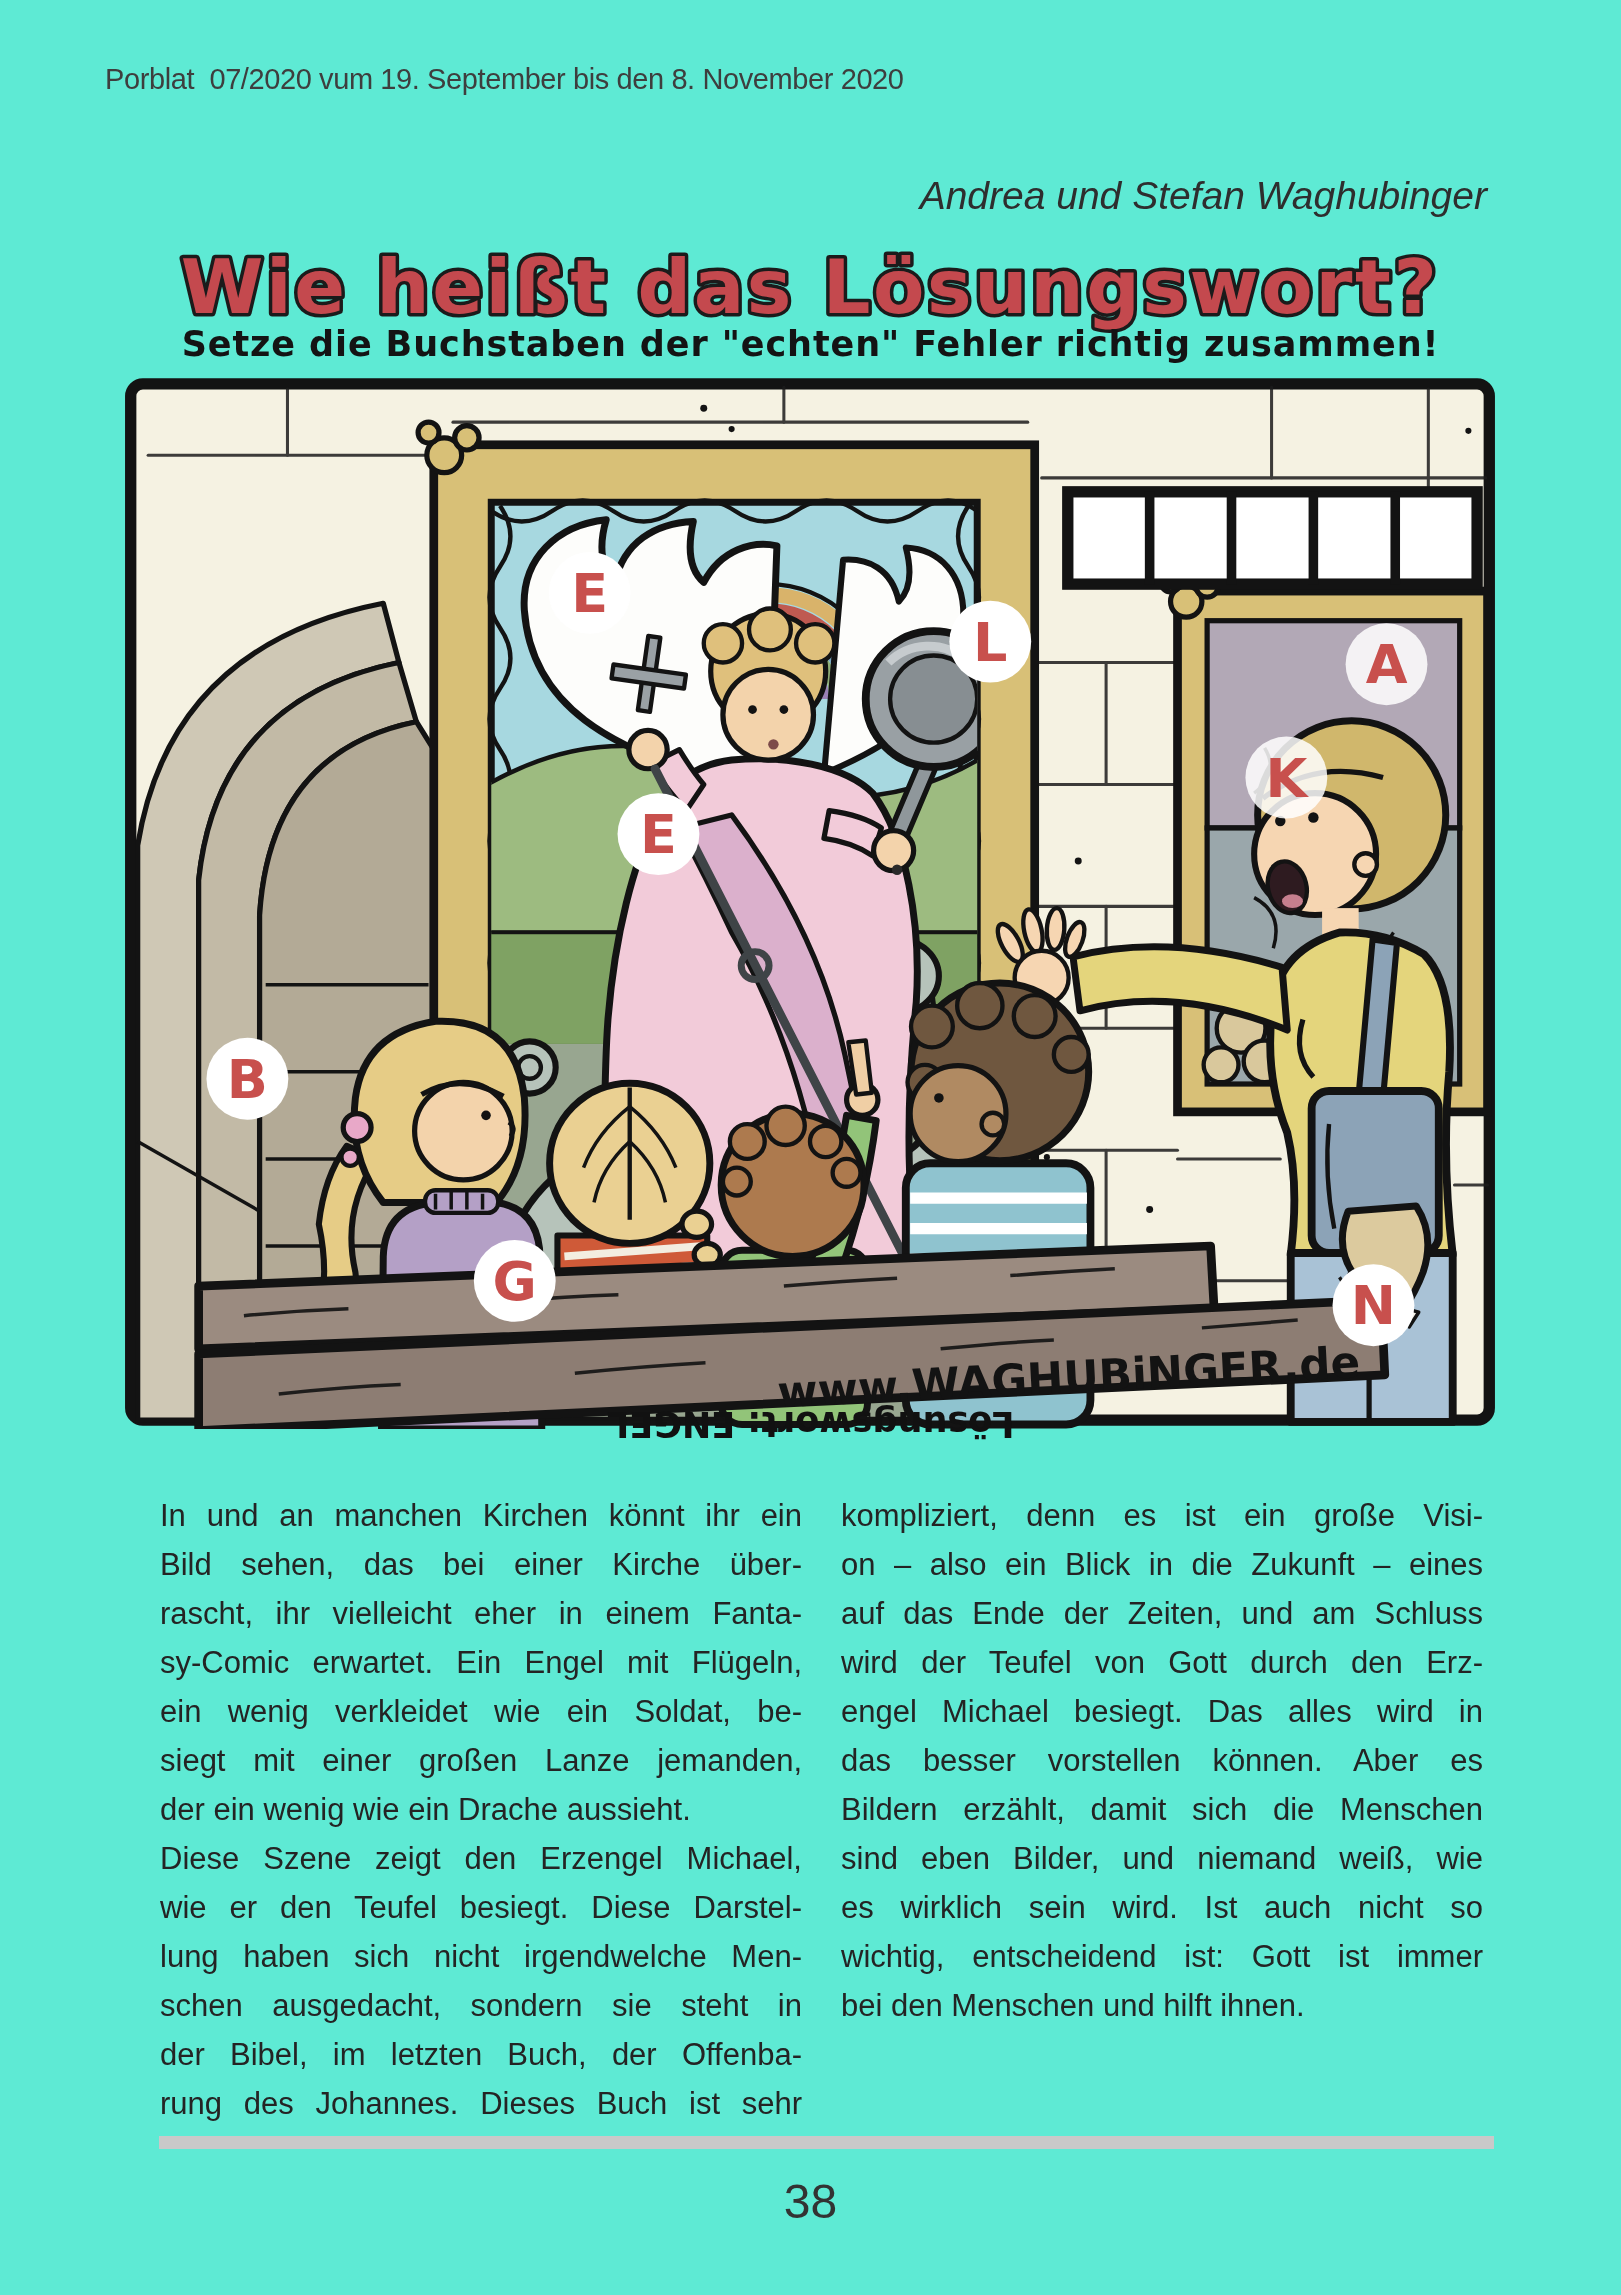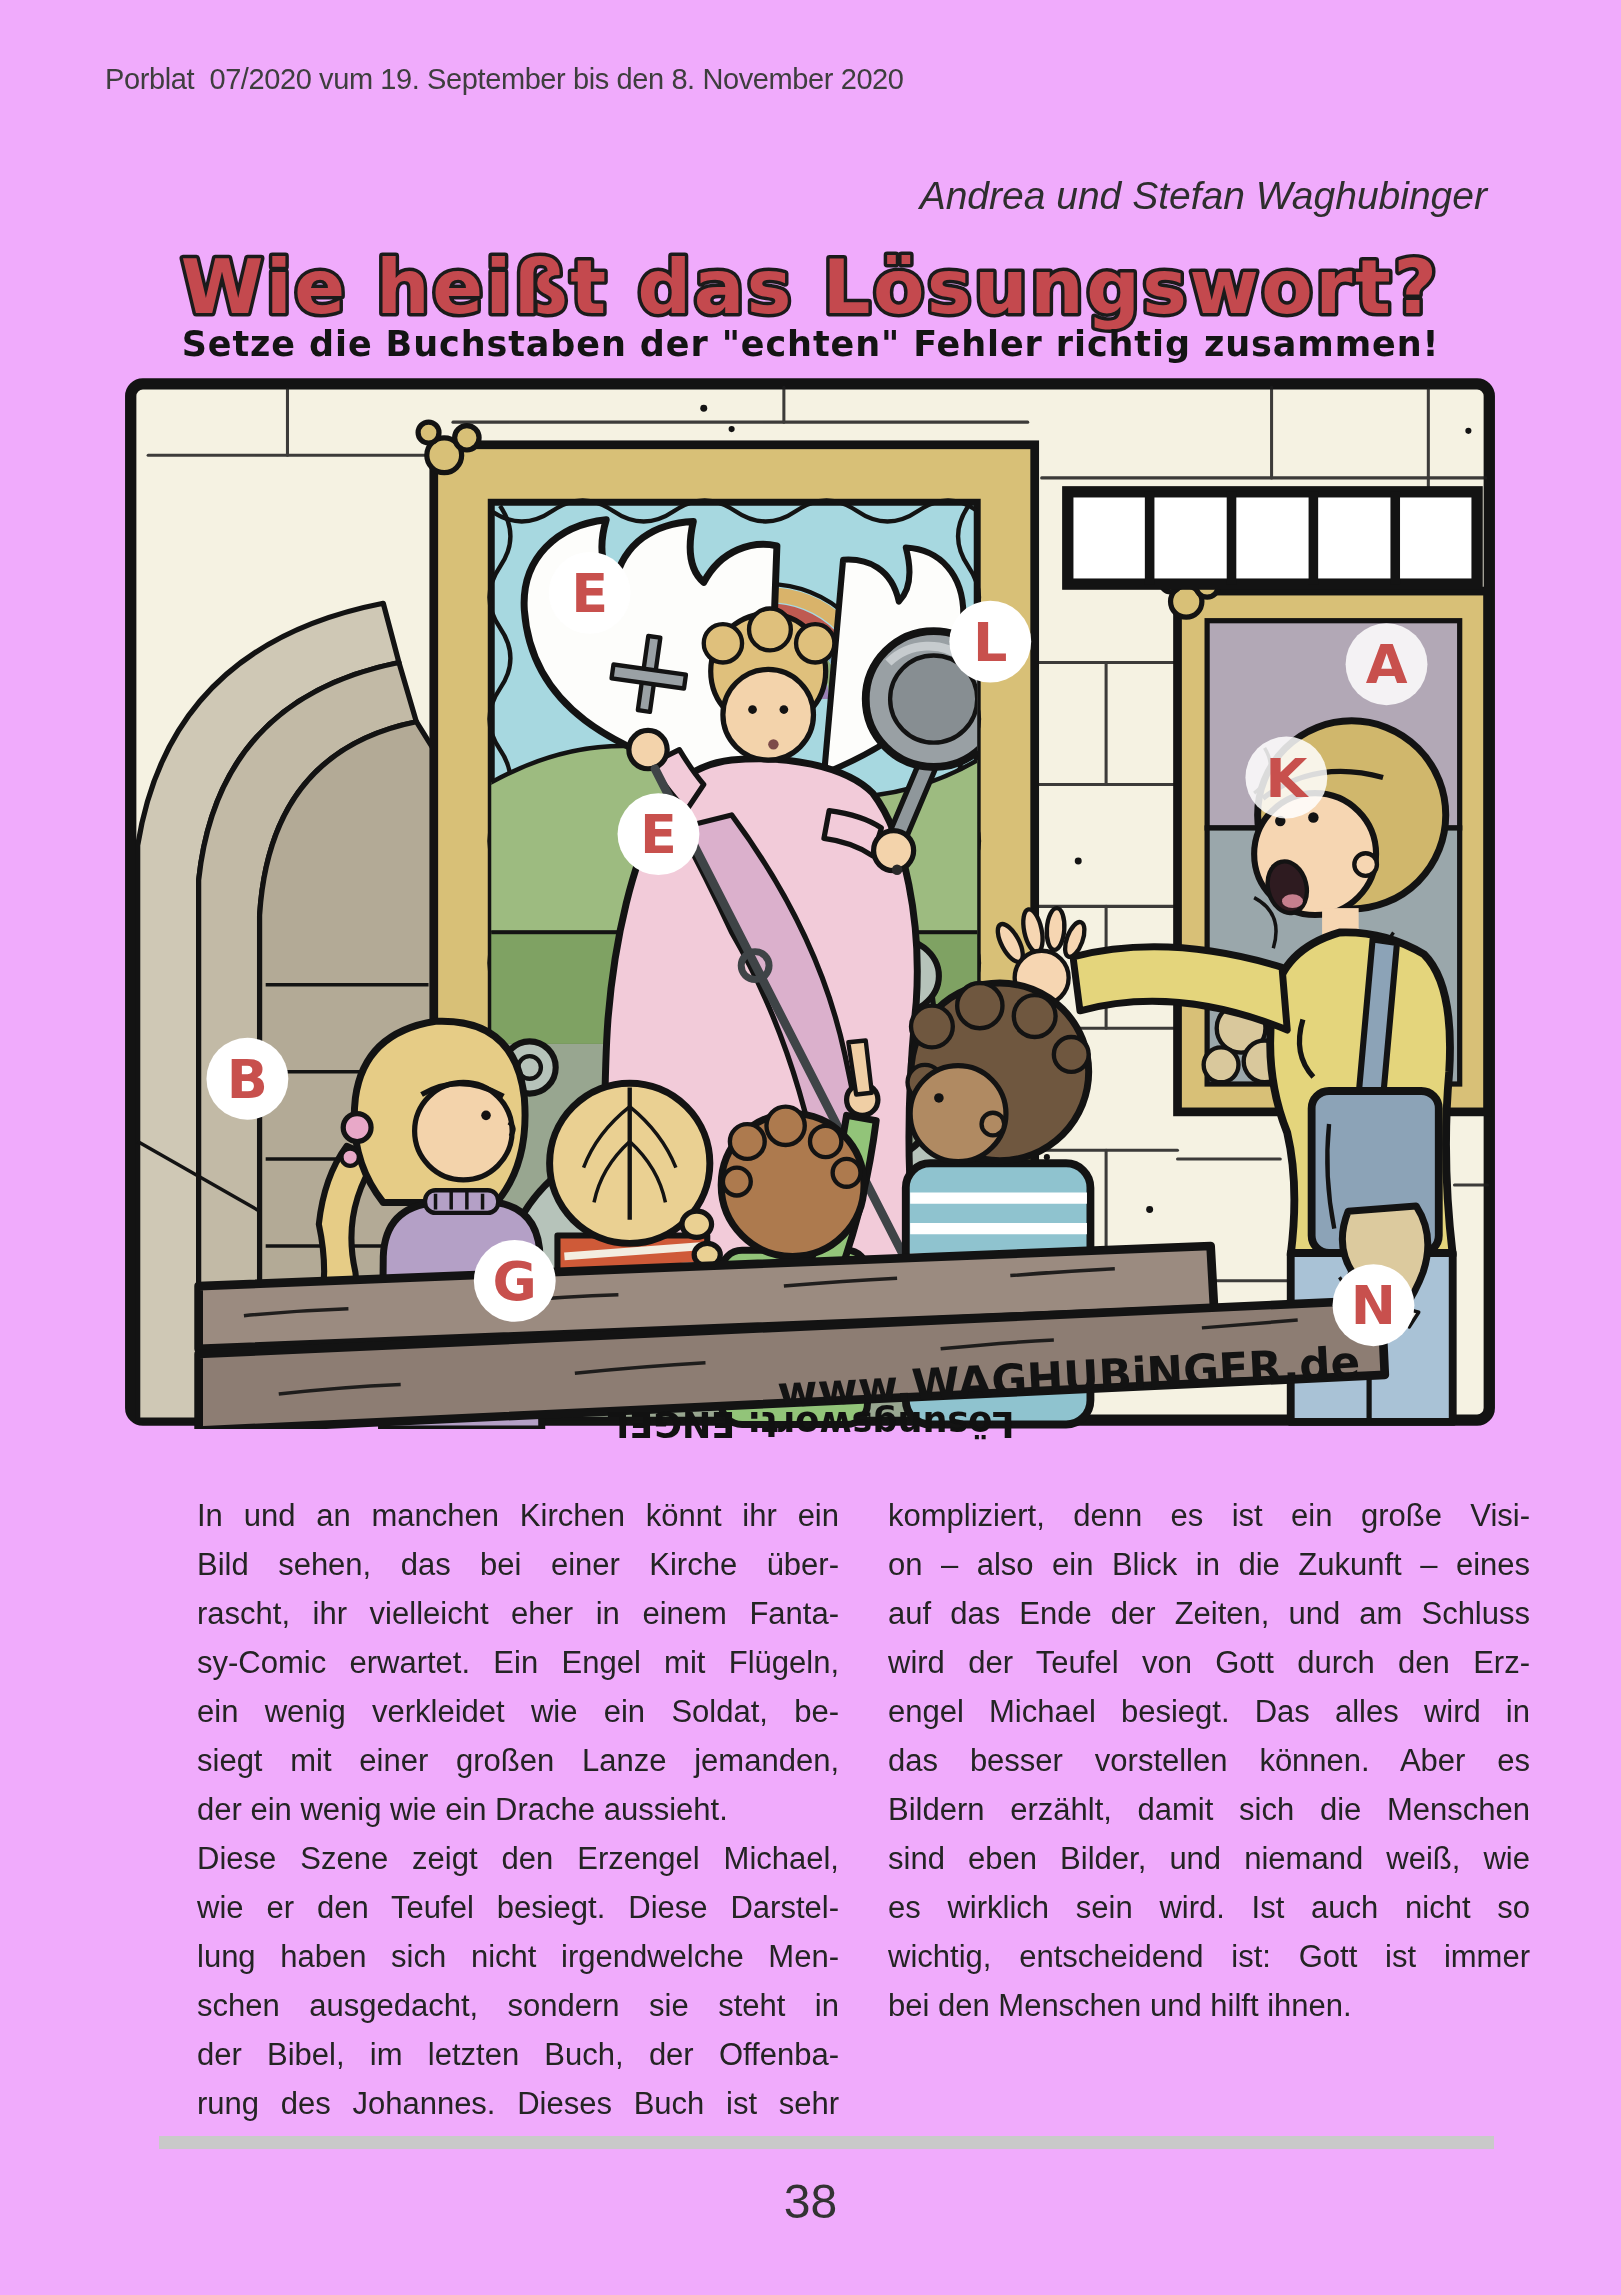--- a/index.html
+++ b/index.html
@@ -1,17 +1,17 @@
 <!DOCTYPE html>
 <html style="font-size:14px"><head>
 <meta charset="utf-8">
 <style>
   html,body{margin:0;padding:0;background:#ffffff;}
   .page{
-    position:relative;width:1621px;height:2295px;background:#f0abfc;overflow:hidden;
+    position:relative;width:1621px;height:2295px;background:#5eead4;overflow:hidden;
     font-family:"Liberation Sans",sans-serif;color:#262626;
   }
   .header{
     position:absolute;left:105px;top:63px;font-size:29px;color:#3e3e3e;
     white-space:pre;letter-spacing:-0.4px;
   }
   .author{
     position:absolute;right:134px;top:174px;font-size:39px;font-style:italic;color:#2e2e2e;
   }
   .title-svg{position:absolute;left:0;top:233px;width:1621px;height:108px;}
@@ -21,21 +21,21 @@
   }
   .cartoon{position:absolute;left:122px;top:375px;width:1376px;height:1054px;}
   .solution{
     position:absolute;left:0;top:1404px;width:1621px;text-align:center;
   }
   .solution .upside{
     display:inline-block;transform:rotate(180deg);
     font-family:"DejaVu Sans",sans-serif;font-weight:bold;font-size:35px;color:#111;
   }
   .columns{
-    position:absolute;left:160px;top:1491px;width:1335px;display:flex;gap:49px;margin-left:37px;
+    position:absolute;left:160px;top:1491px;width:1335px;display:flex;gap:39px;
   }
   .col{width:642px;}
   .line{
     font-size:31px;line-height:49px;height:49px;color:#242424;
     text-align:justify;text-align-last:justify;white-space:nowrap;
   }
   .line.nj{text-align:right;text-align-last:left;}
   .divider{
     position:absolute;left:159px;top:2136px;width:1335px;height:13px;background:#c9c9c9;
   }

